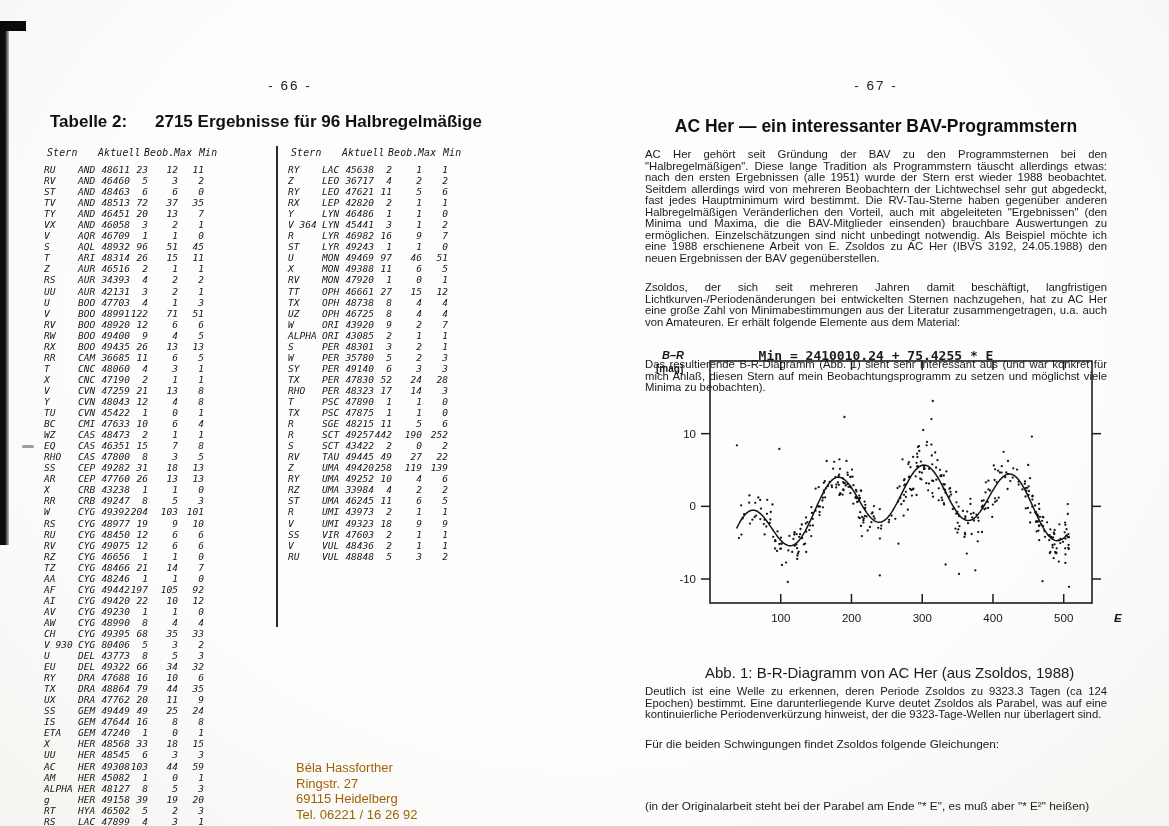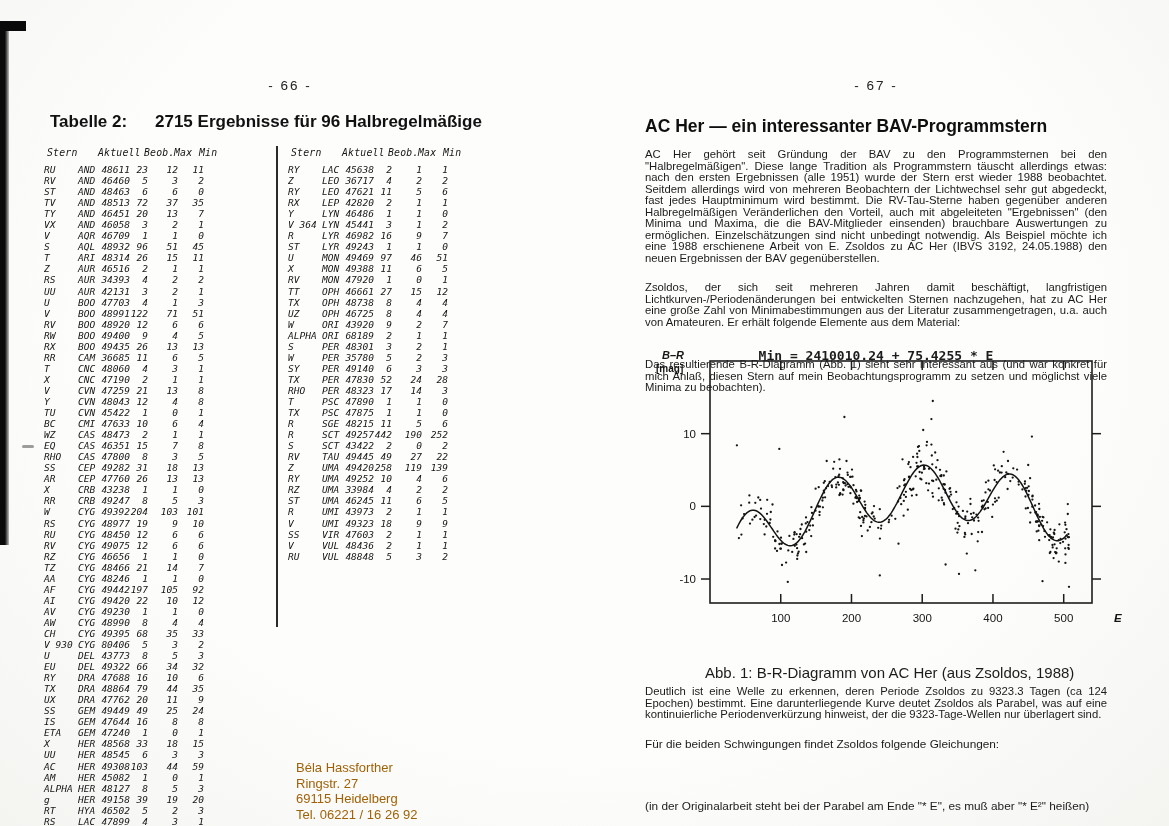--- a/index.html
+++ b/index.html
@@ -32,21 +32,21 @@
   .tb-r{left:258px;top:105px;width:175px;}
   .trow{display:flex;height:11.05px;white-space:pre;}
   .c-n{width:34px;} .c-c{width:23px;}
   .c-a{width:29px;text-align:right;} .c-b{width:18px;text-align:right;}
   .c-x{width:30px;text-align:right;} .c-m{width:26px;text-align:right;}
   .vdivider{left:246px;top:104px;width:1.5px;height:481px;background:#2a2a2a;}
   .contact{left:266px;top:718px;font-size:13px;line-height:15.5px;color:#a16207;}
   
   .p67{left:645px;top:0;width:462px;height:826px;}
   .p67 .pnum{left:0;top:36px;width:462px;text-align:center;}
-  .p67-title{left:0;top:74px;width:462px;font-weight:bold;font-size:17.5px;color:#0f0f0f;}
+  .p67-title{left:0;top:74px;width:462px;text-align:center;font-weight:bold;font-size:17.5px;color:#0f0f0f;}
   .para{position:absolute;width:462px;font-size:11.3px;line-height:11.55px;text-align:justify;color:#1b1b1b;}
   .para1{left:0;top:107px;}
   .para2{left:0;top:240px;}
   .formula{left:0;top:306px;width:462px;text-align:center;font-weight:600;font-size:13px;}
   .para3{left:0;top:317px;}
   .caption{left:60px;top:622px;width:402px;text-align:left;font-size:15px;}
   .para4{left:0;top:644px;}
   .para5{left:0;top:695px;font-size:11.8px;}
   .eqrow{position:absolute;width:462px;font-size:12px;}
   .eq-a{left:0;top:715px;} .eq-b{left:0;top:734px;}
@@ -168,21 +168,21 @@
       <div class="trow"><span class="c-n">V 364</span><span class="c-c">LYN</span><span class="c-a">45441</span><span class="c-b">3</span><span class="c-x">1</span><span class="c-m">2</span></div>
       <div class="trow"><span class="c-n">R</span><span class="c-c">LYR</span><span class="c-a">46982</span><span class="c-b">16</span><span class="c-x">9</span><span class="c-m">7</span></div>
       <div class="trow"><span class="c-n">ST</span><span class="c-c">LYR</span><span class="c-a">49243</span><span class="c-b">1</span><span class="c-x">1</span><span class="c-m">0</span></div>
       <div class="trow"><span class="c-n">U</span><span class="c-c">MON</span><span class="c-a">49469</span><span class="c-b">97</span><span class="c-x">46</span><span class="c-m">51</span></div>
       <div class="trow"><span class="c-n">X</span><span class="c-c">MON</span><span class="c-a">49388</span><span class="c-b">11</span><span class="c-x">6</span><span class="c-m">5</span></div>
       <div class="trow"><span class="c-n">RV</span><span class="c-c">MON</span><span class="c-a">47920</span><span class="c-b">1</span><span class="c-x">0</span><span class="c-m">1</span></div>
       <div class="trow"><span class="c-n">TT</span><span class="c-c">OPH</span><span class="c-a">46661</span><span class="c-b">27</span><span class="c-x">15</span><span class="c-m">12</span></div>
       <div class="trow"><span class="c-n">TX</span><span class="c-c">OPH</span><span class="c-a">48738</span><span class="c-b">8</span><span class="c-x">4</span><span class="c-m">4</span></div>
       <div class="trow"><span class="c-n">UZ</span><span class="c-c">OPH</span><span class="c-a">46725</span><span class="c-b">8</span><span class="c-x">4</span><span class="c-m">4</span></div>
       <div class="trow"><span class="c-n">W</span><span class="c-c">ORI</span><span class="c-a">43920</span><span class="c-b">9</span><span class="c-x">2</span><span class="c-m">7</span></div>
-      <div class="trow"><span class="c-n">ALPHA</span><span class="c-c">ORI</span><span class="c-a">68189</span><span class="c-b">2</span><span class="c-x">1</span><span class="c-m">1</span></div>
+      <div class="trow"><span class="c-n">ALPHA</span><span class="c-c">ORI</span><span class="c-a">43085</span><span class="c-b">2</span><span class="c-x">1</span><span class="c-m">1</span></div>
       <div class="trow"><span class="c-n">S</span><span class="c-c">PER</span><span class="c-a">48301</span><span class="c-b">3</span><span class="c-x">2</span><span class="c-m">1</span></div>
       <div class="trow"><span class="c-n">W</span><span class="c-c">PER</span><span class="c-a">35780</span><span class="c-b">5</span><span class="c-x">2</span><span class="c-m">3</span></div>
       <div class="trow"><span class="c-n">SY</span><span class="c-c">PER</span><span class="c-a">49140</span><span class="c-b">6</span><span class="c-x">3</span><span class="c-m">3</span></div>
       <div class="trow"><span class="c-n">TX</span><span class="c-c">PER</span><span class="c-a">47830</span><span class="c-b">52</span><span class="c-x">24</span><span class="c-m">28</span></div>
       <div class="trow"><span class="c-n">RHO</span><span class="c-c">PER</span><span class="c-a">48323</span><span class="c-b">17</span><span class="c-x">14</span><span class="c-m">3</span></div>
       <div class="trow"><span class="c-n">T</span><span class="c-c">PSC</span><span class="c-a">47890</span><span class="c-b">1</span><span class="c-x">1</span><span class="c-m">0</span></div>
       <div class="trow"><span class="c-n">TX</span><span class="c-c">PSC</span><span class="c-a">47875</span><span class="c-b">1</span><span class="c-x">1</span><span class="c-m">0</span></div>
       <div class="trow"><span class="c-n">R</span><span class="c-c">SGE</span><span class="c-a">48215</span><span class="c-b">11</span><span class="c-x">5</span><span class="c-m">6</span></div>
       <div class="trow"><span class="c-n">R</span><span class="c-c">SCT</span><span class="c-a">49257</span><span class="c-b">442</span><span class="c-x">190</span><span class="c-m">252</span></div>
       <div class="trow"><span class="c-n">S</span><span class="c-c">SCT</span><span class="c-a">43422</span><span class="c-b">2</span><span class="c-x">0</span><span class="c-m">2</span></div>

